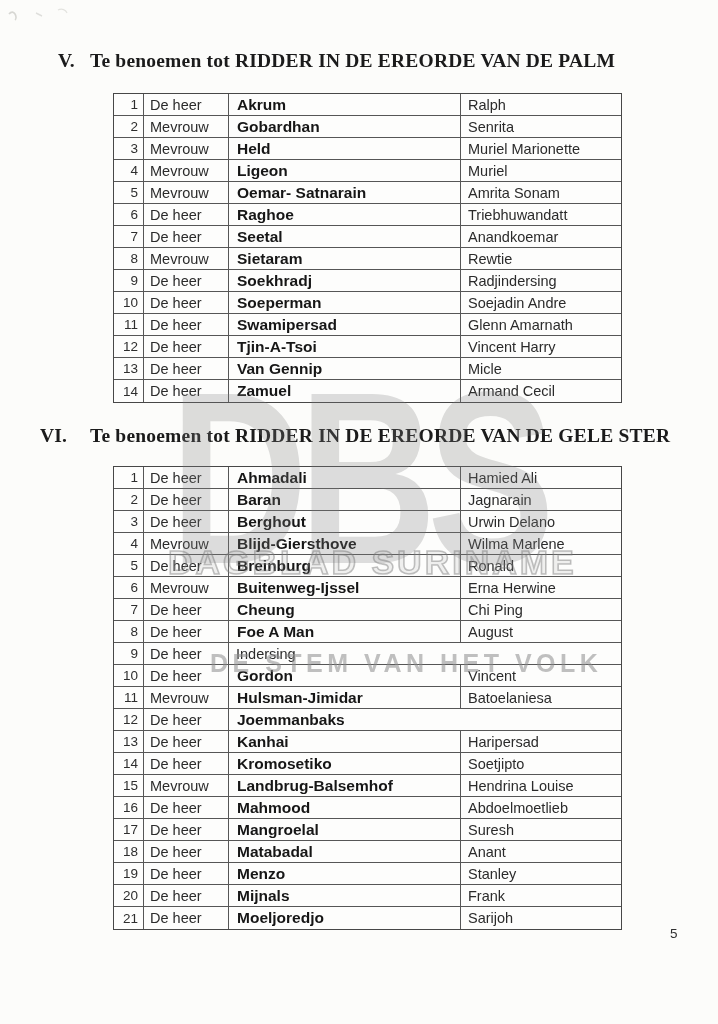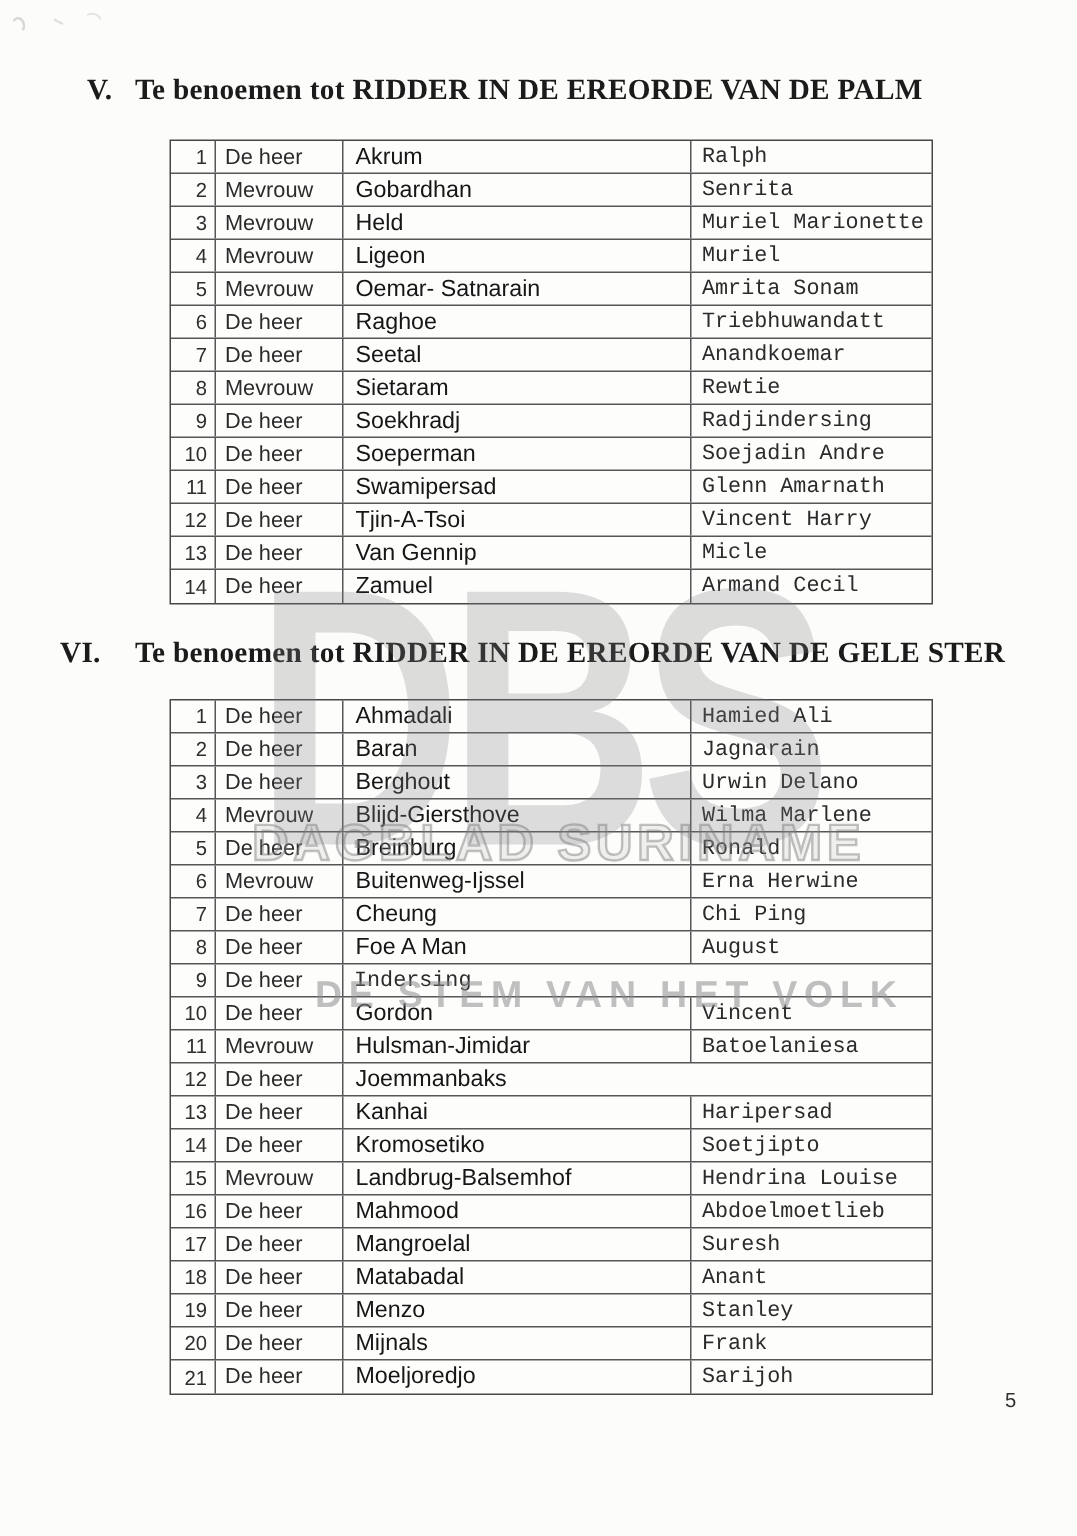--- a/index.html
+++ b/index.html
@@ -53,22 +53,22 @@
     box-sizing:border-box;
     border-right:1.2px solid #565656;
     overflow:hidden;
     white-space:nowrap;
     display:flex;
     align-items:center;
   }
   .t-cell:last-child{border-right:none;}
   .c-no{width:30px;justify-content:flex-end;padding-right:5px;font-size:13.5px;color:#2e2e2e;}
   .c-title{width:85px;padding-left:6px;font-size:14.5px;color:#2b2b2b;}
-  .c-surname{width:232px;padding-left:8px;font-size:15.5px;font-weight:normal;color:#161616;}
-  .c-first{width:160px;padding-left:7px;font-size:14.5px;color:#2b2b2b;font-family:Liberation Mono, monospace;}
+  .c-surname{width:232px;padding-left:8px;font-size:15.5px;font-weight:bold;color:#161616;}
+  .c-first{width:160px;padding-left:7px;font-size:14.5px;color:#2b2b2b;}
 
   
   .wm{position:absolute;pointer-events:none;z-index:6;white-space:nowrap;font-family:"Liberation Sans", sans-serif;font-weight:bold;}
   .wm-logo{
     left:170px;top:382px;
     font-size:245px;line-height:192px;
     letter-spacing:-12px;
     transform:scaleX(.78);
     transform-origin:left top;
     color:rgba(128,128,128,0.26);

